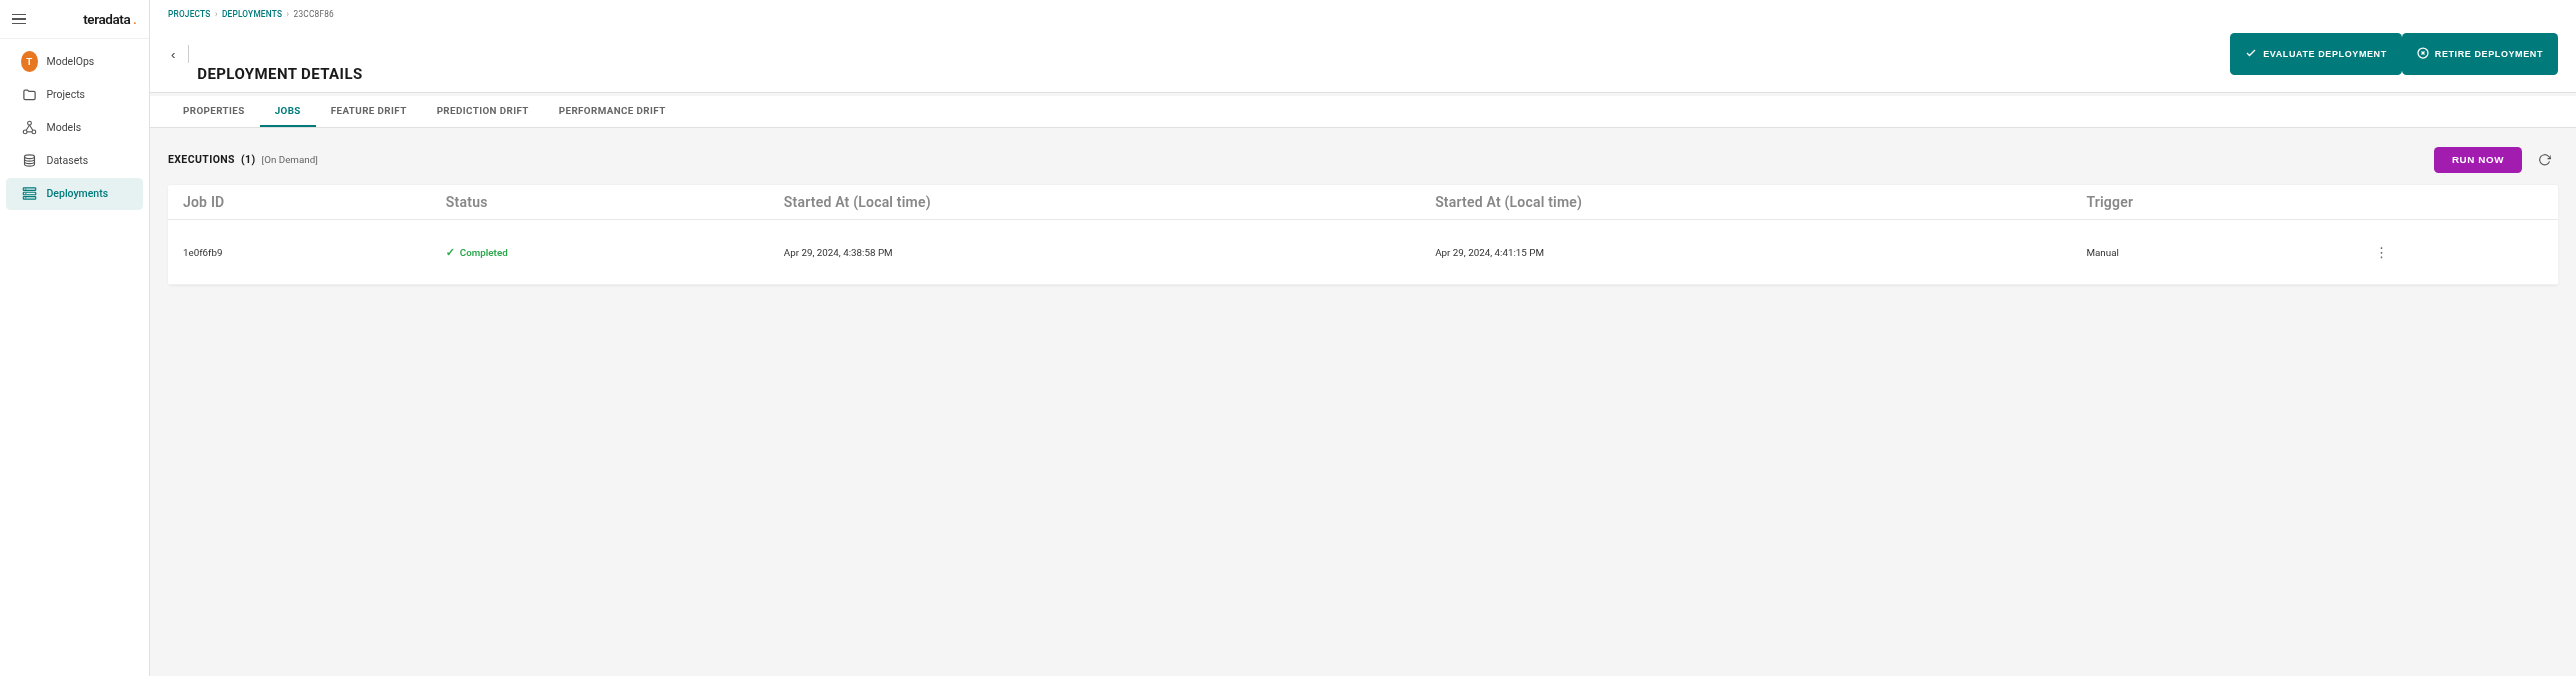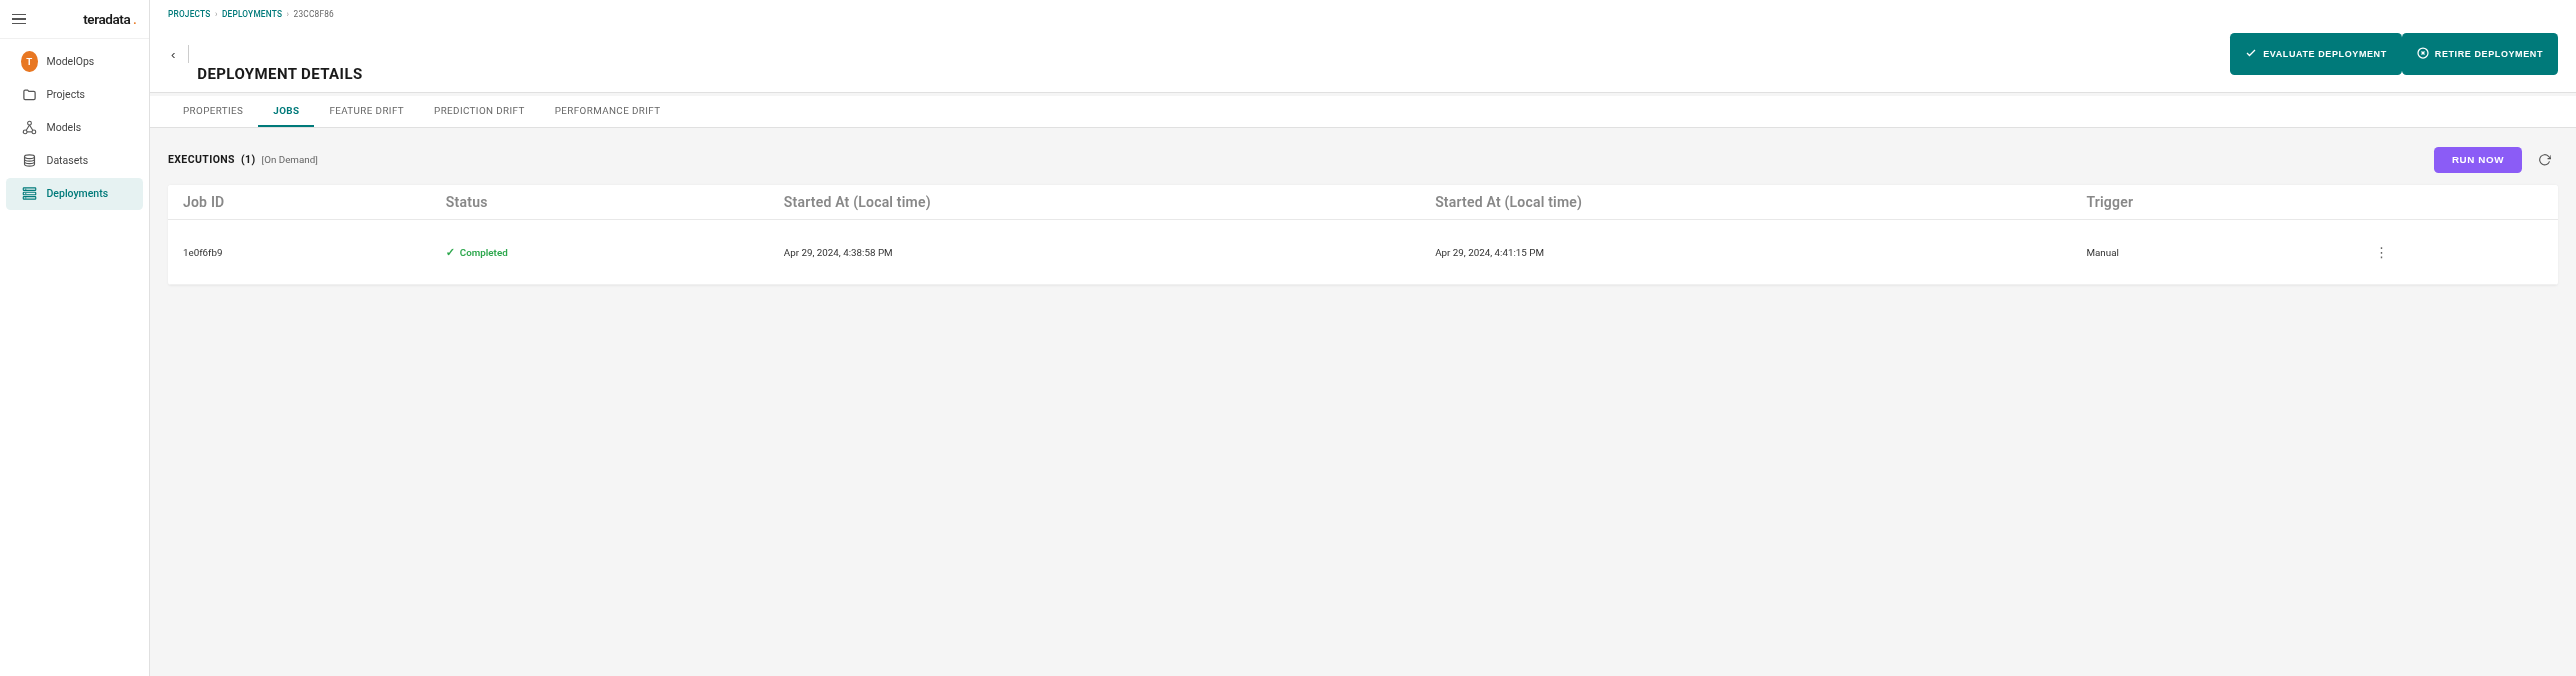--- a/index.html
+++ b/index.html
@@ -218,21 +218,21 @@
       display: flex;
       gap: 0;
       border-bottom: 0.8px solid #e0e0e0;
       margin-top: 3px;
       background: #fff;
       padding: 0 18px;
     }
     .tab {
       padding: 9px 15px;
       font-size: 9.8px;
-      font-weight: 400;
+      font-weight: 700;
       color: #666;
       cursor: pointer;
       border-bottom: 2.3px solid transparent;
       text-transform: uppercase;
       letter-spacing: 0.4px;
       white-space: nowrap;
     }
     .tab.active {
       color: #007a7a;
       border-bottom: 2.3px solid #007a7a;
@@ -270,21 +270,21 @@
       font-weight: 400;
       text-transform: none;
       letter-spacing: 0;
     }
     .section-actions {
       display: flex;
       align-items: center;
       gap: 9px;
     }
     .run-now-btn {
-      background: #8b5cf6;
+      background: #a21caf;
       color: white;
       border: none;
       padding: 7.5px 18px;
       border-radius: 4.5px;
       font-size: 9.8px;
       font-weight: 700;
       text-transform: uppercase;
       letter-spacing: 0.6px;
       cursor: pointer;
     }

